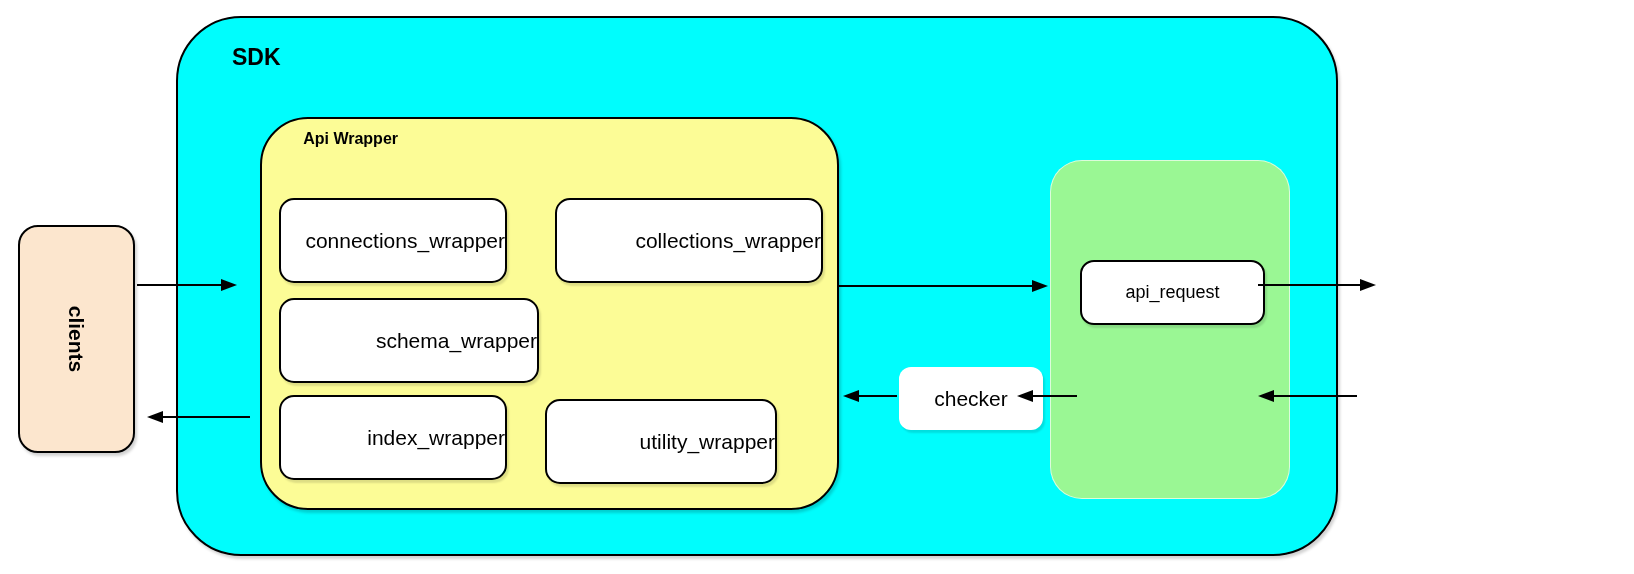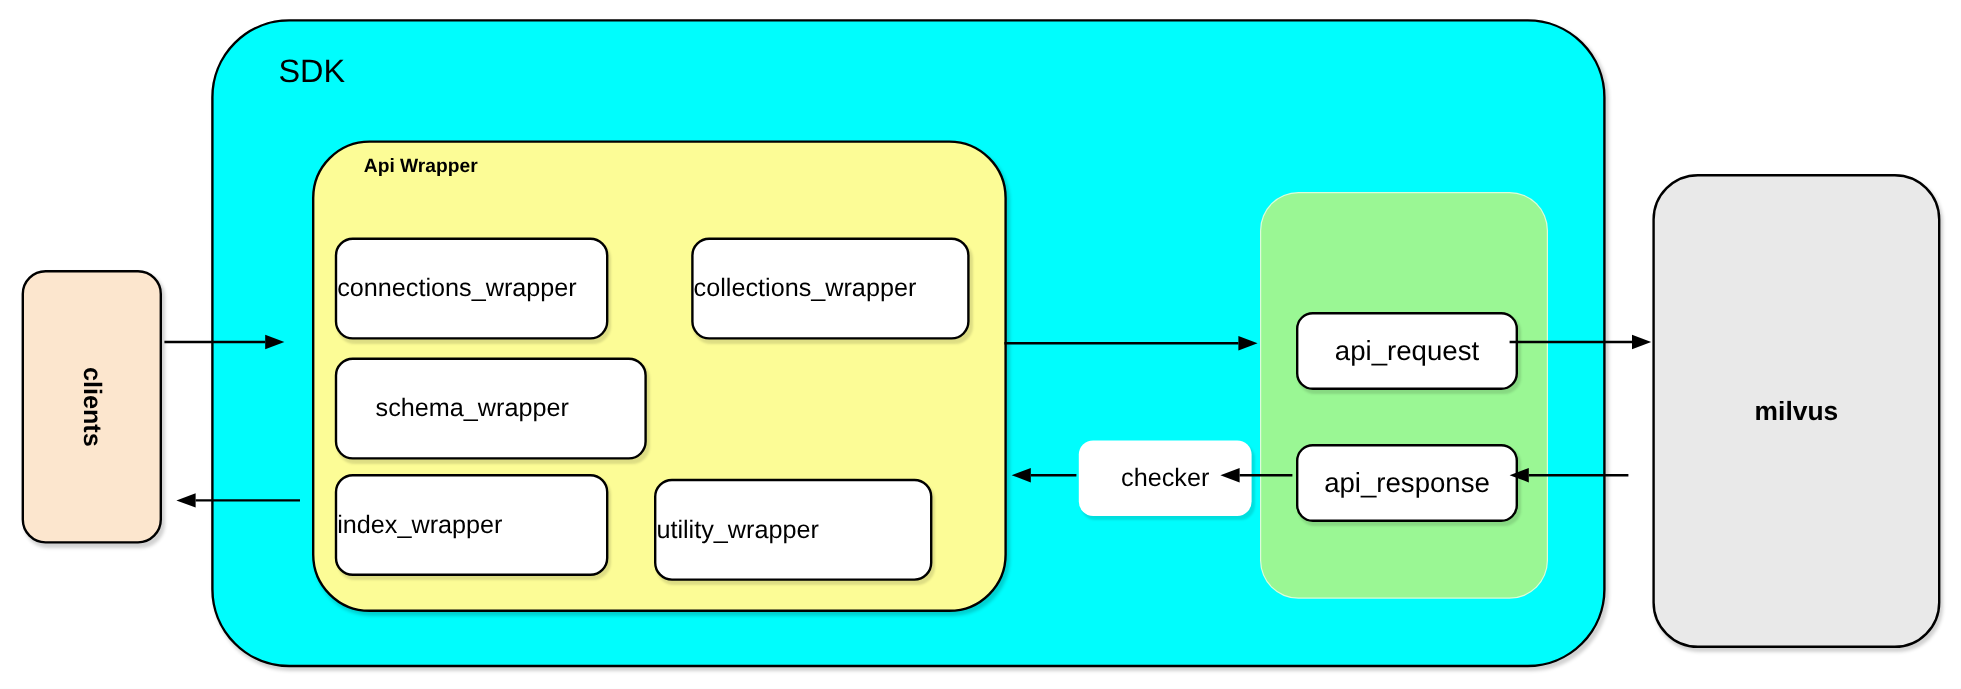--- a/index.html
+++ b/index.html
@@ -17,39 +17,39 @@
     background:var(--clients_fill,#FCE6CE); border-radius:20px;
     display:flex; align-items:center; justify-content:center;
   }
   .clients-label { transform:rotate(90deg); font-weight:bold; font-size:21px; white-space:nowrap; }
 
   
   .sdk {
     left:176px; top:16px; width:1162px; height:540px;
     background:var(--sdk_fill,#00FDFD); border-radius:65px;
   }
-  .sdk-label { position:absolute; left:54px; top:26px; font-weight:normal; font-size:27px; }
+  .sdk-label { position:absolute; left:54px; top:26px; font-weight:bold; font-size:23px; }
 
   
   .api-wrapper {
     left:82px; top:99px; width:579px; height:393px;
     background:var(--api_wrapper_fill,#FCFC96); border-radius:48px;
   }
   .two-line-label {
     position:absolute; text-align:right; font-weight:bold; font-size:16px; line-height:27px;
   }
   .wrapper-label { left:26px; top:6px; width:110px; }
 
   .wbox {
     position:absolute; background:var(--node_fill,#fff); border:2px solid var(--stroke,#000);
-    border-radius:15px; display:flex; align-items:center; justify-content:flex-start;
+    border-radius:15px; display:flex; align-items:center; justify-content:flex-end;
     font-size:21px; width:224px; height:81px; box-shadow:2px 3px 2px rgba(0,0,0,0.12);
   }
   .w1 { left:17px;  top:79px; }
-  .w2 { left:314px; top:79px; width:228px; }
+  .w2 { left:293px; top:79px; width:228px;padding-left:36px; }
   .w3 { left:17px;  top:179px;padding-left:32px; }
   .w4 { left:299px; top:179px; width:228px; }
   .w5 { left:17px;  top:276px; }
   .w6 { left:283px; top:280px; width:228px; }
 
   
   .checker {
     left:721px; top:349px; width:144px; height:63px;
     background:var(--node_fill,#fff); border-radius:12px;
     display:flex; align-items:center; justify-content:center; font-size:21px;
@@ -59,21 +59,21 @@
   
   .api-gateway {
     left:872px; top:142px; width:240px; height:339px;
     background:var(--api_gateway_fill,#9AF794); border-radius:32px;
     border:1px solid rgba(255,255,255,0.65);
   }
   .gateway-label { left:12px; top:12px; width:105px; }
   .gbox {
     position:absolute; left:29px; width:181px; height:61px;
     background:var(--node_fill,#fff); border:2px solid var(--stroke,#000); border-radius:14px;
-    display:flex; align-items:center; justify-content:center; font-size:23px;
+    display:flex; align-items:center; justify-content:center; font-size:18px;
     box-shadow:2px 3px 2px rgba(0,0,0,0.12);
   }
   .greq { top:99px; }
   .gres { top:209px; }
 
   
   .milvus {
     left:1377px; top:145px; width:240px; height:395px;
     background:var(--milvus_fill,#E9E9E9); border-radius:38px;
     display:flex; align-items:center; justify-content:center;
@@ -118,29 +118,23 @@
 
     <div class="box checker">
       <span>checker</span>
     </div>
 
     <div class="box api-gateway">
 
       <div class="gbox greq">
         <span>api_request</span>
       </div>
-      <div class="gbox gres">
-        <span>api_response</span>
-      </div>
     </div>
   </div>
 
-  <div class="box bordered shadow milvus">
-    <span>milvus</span>
-  </div>
 
   <svg class="arrows" viewBox="0 0 1634 574" xmlns="http://www.w3.org/2000/svg">
 
     <g>
       <line x1="137" y1="285" x2="221" y2="285"></line>
       <polygon points="237,285 221,279 221,291"></polygon>
     </g>
 
     <g>
       <line x1="250" y1="417" x2="163" y2="417"></line>

